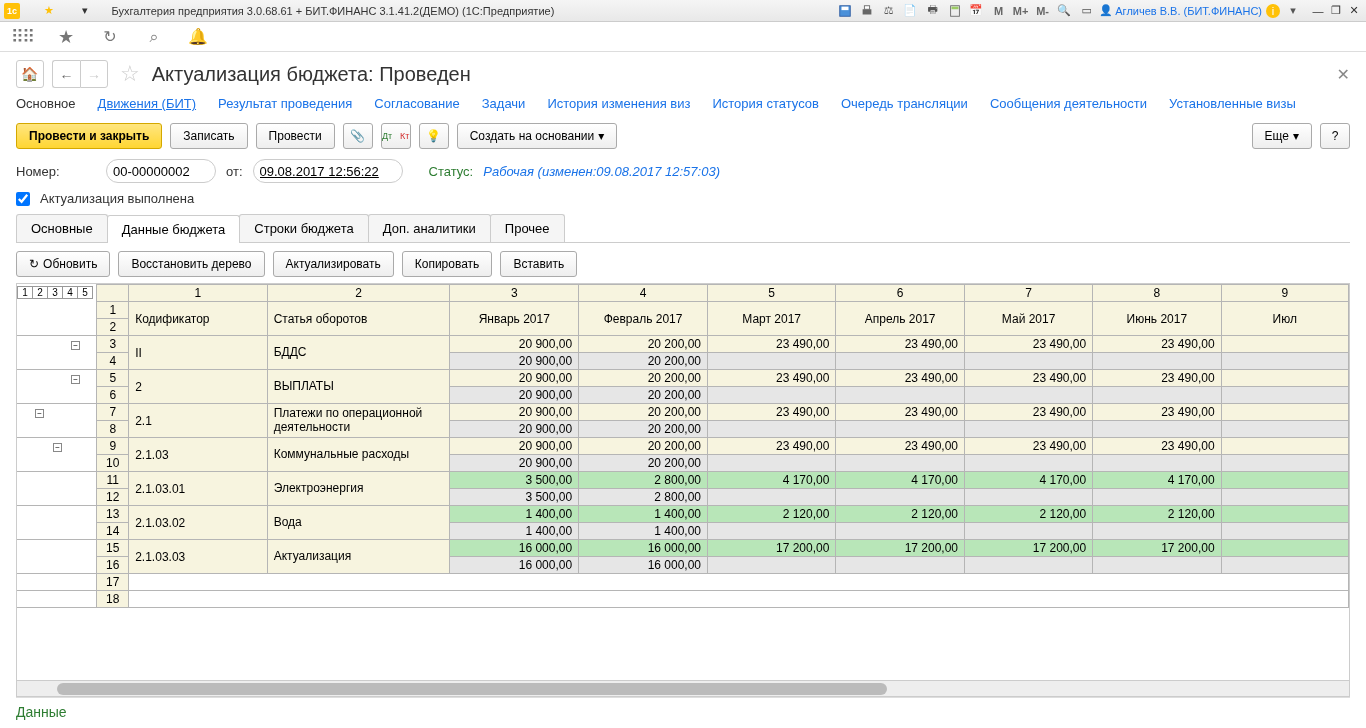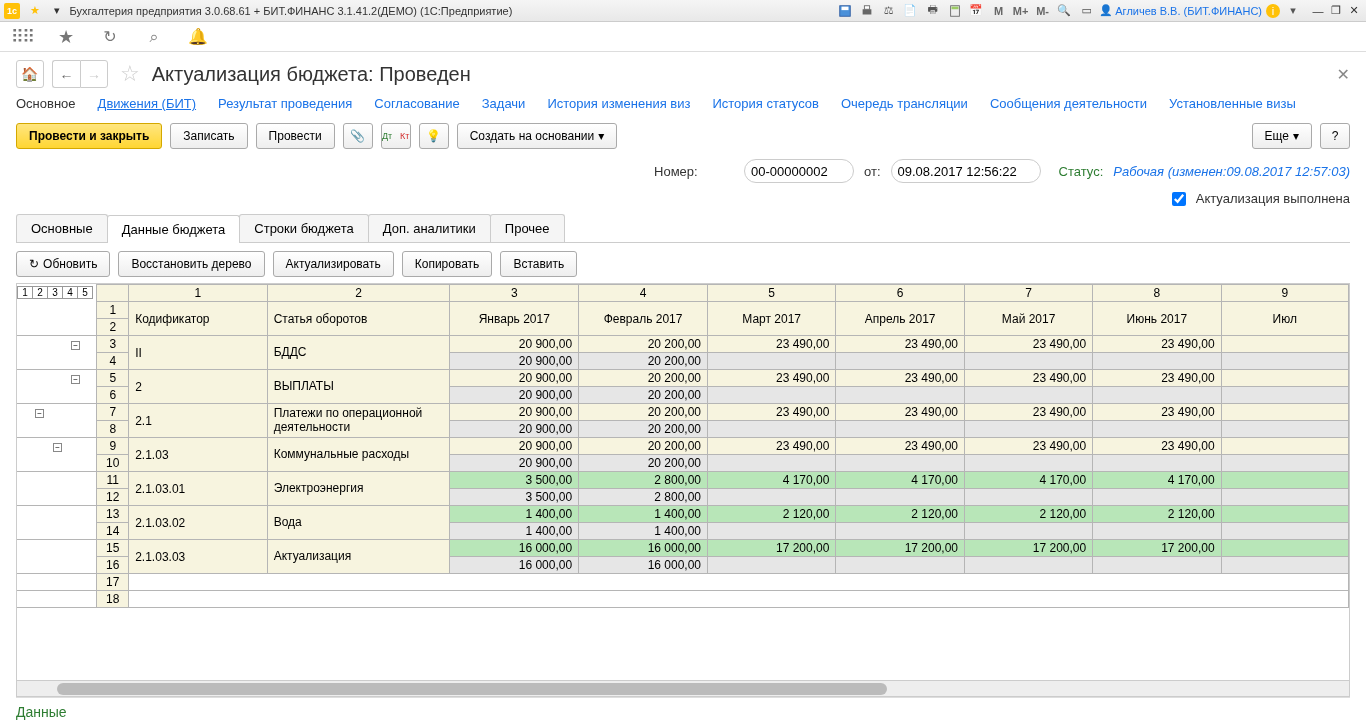--- a/index.html
+++ b/index.html
@@ -1,18 +1,18 @@
 <!DOCTYPE html>
 <html><head>
 <meta charset="utf-8">
 <style>
 * { box-sizing: border-box; margin: 0; padding: 0; font-family: Arial, sans-serif; }
 body { font-size: 12px; background: #fff; overflow: hidden; width: 1366px; height: 728px; }
 
-.titlebar { height: 22px; background: linear-gradient(#f5f5f5,#e8e8e8); border-bottom: 1px solid #ccc; display: flex; align-items: center; padding: 0 4px; gap: 10px; font-size: 11px; color: #333; }
+.titlebar { height: 22px; background: linear-gradient(#f5f5f5,#e8e8e8); border-bottom: 1px solid #ccc; display: flex; align-items: center; padding: 0 4px; gap: 24px; font-size: 11px; color: #333; }
 .titlebar .logo { width: 16px; height: 16px; background: #ffc107; border-radius: 2px; display: inline-flex; align-items: center; justify-content: center; font-size: 9px; font-weight: bold; color: #fff; }
 .titlebar .star { width: 14px; height: 14px; color: #ffc107; }
 .titlebar-right { margin-left: auto; display: flex; align-items: center; gap: 4px; }
 .titlebar-right .ti { width: 18px; height: 16px; display: flex; align-items: center; justify-content: center; font-size: 11px; color: #555; }
 .titlebar-right .ti svg { width: 14px; height: 14px; }
 .titlebar-right .m-btn { font-weight: bold; color: #666; font-size: 11px; padding: 0 2px; }
 .titlebar-right .user { color: #1a73e8; font-size: 11px; display: flex; align-items: center; gap: 2px; }
 .win-btns { display: flex; gap: 2px; margin-left: 4px; }
 .win-btn { width: 16px; height: 14px; display: flex; align-items: center; justify-content: center; }
 
@@ -32,21 +32,21 @@
 .link-tabs { display: flex; gap: 22px; margin-bottom: 12px; font-size: 13px; }
 .link-tabs a { color: #1a73e8; text-decoration: none; cursor: pointer; }
 .link-tabs a.active { color: #333; }
 
 .action-bar { display: flex; align-items: center; gap: 8px; margin-bottom: 10px; }
 .btn { height: 26px; padding: 0 12px; border: 1px solid #aaa; border-radius: 3px; background: linear-gradient(#fff,#eee); cursor: pointer; font-size: 12px; display: inline-flex; align-items: center; gap: 4px; }
 .btn-primary { background: linear-gradient(#ffe680,#ffd633); border-color: #d4a800; font-weight: bold; }
 .btn-icon { width: 30px; padding: 0; justify-content: center; }
 .action-bar .spacer { flex: 1; }
 
-.form-row { display: flex; align-items: center; gap: 10px; margin-bottom: 8px; font-size: 13px; justify-content: flex-end; }
+.form-row { display: flex; align-items: center; gap: 10px; margin-bottom: 8px; font-size: 13px; }
 .form-row label { color: #333; }
 .form-row input[type=text] { height: 24px; border: 1px solid #ccc; border-radius: 12px; padding: 0 6px; font-size: 13px; }
 .form-row .status-lbl { color: #2e7d32; }
 .form-row .status-val { color: #1a73e8; font-style: italic; }
 .form-row input[type=checkbox] { width: 14px; height: 14px; }
 
 .sub-tabs { display: flex; border-bottom: 1px solid #ccc; margin-bottom: 8px; }
 .sub-tab { padding: 6px 14px; border: 1px solid #ccc; border-bottom: none; background: #f5f5f5; font-size: 13px; cursor: pointer; margin-right: -1px; border-radius: 3px 3px 0 0; }
 .sub-tab.active { background: #fff; position: relative; top: 1px; }
 
@@ -168,22 +168,22 @@
     <button class="btn"><span>Создать на основании</span> ▾</button>
     <div class="spacer"></div>
     <button class="btn"><span>Еще</span> ▾</button>
     <button class="btn btn-icon">?</button>
   </div>
 
   <div class="form-row">
     <label style="width:80px">Номер:</label>
     <input type="text" style="width: 110px;" value="00-00000002">
     <label>от:</label>
-    <input type="text" style="width: 150px;" value="09.08.2017 12:56:22">
-    <label class="status-lbl" style="margin-left:8px">Статус:</label>
+    <input type="text" style="width: 150px; text-decoration: underline;" value="09.08.2017 12:56:22">
+    <label class="status-lbl" style="margin-left:16px">Статус:</label>
     <span class="status-val">Рабочая (изменен:09.08.2017 12:57:03)</span>
   </div>
   <div class="form-row">
     <input type="checkbox" checked="" style="">
     <label>Актуализация выполнена</label>
   </div>
 
   <div class="sub-tabs">
     <div class="sub-tab">Основные</div>
     <div class="sub-tab active">Данные бюджета</div>

